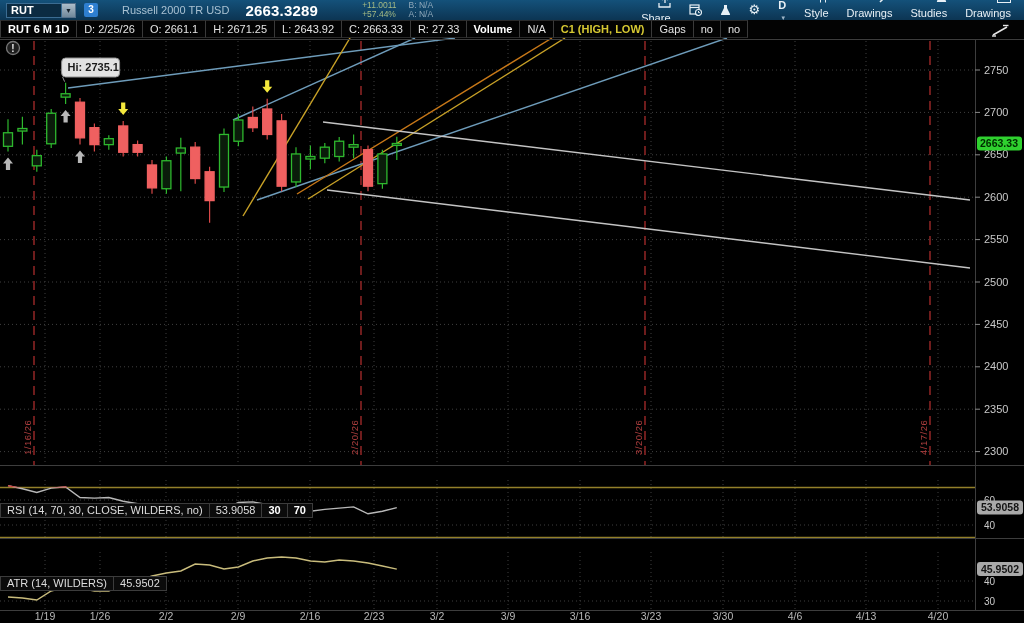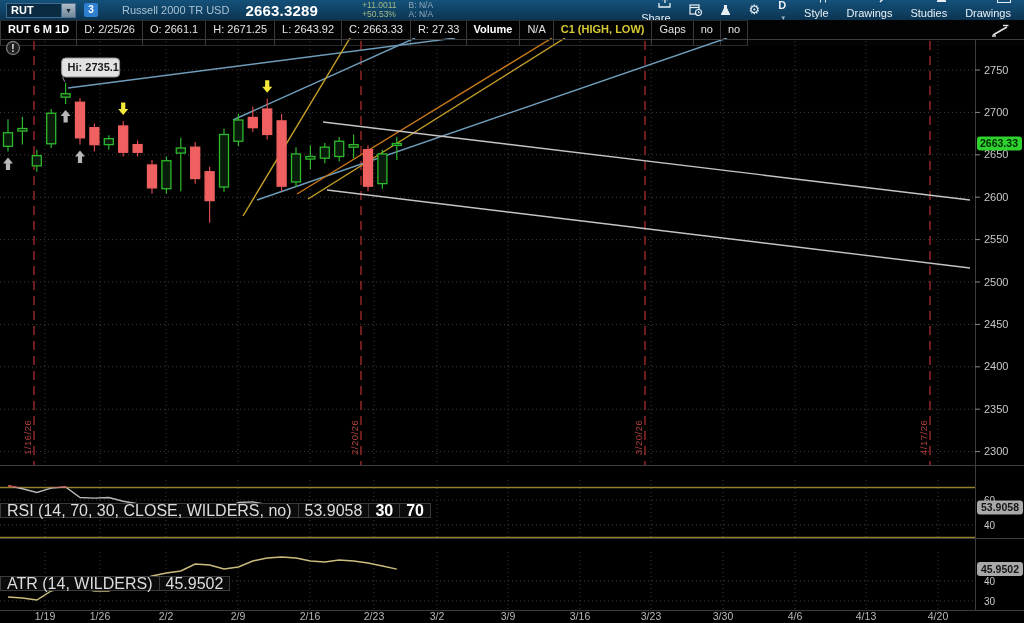--- a/index.html
+++ b/index.html
@@ -27,35 +27,35 @@
   .stack.chg { color:#a4ba84;margin-left:44px; }
   .stack.ba  { color:#8fa8ba; }
   .tb-right { margin-left:auto; display:flex; align-items:center; gap:4px; }
   .tbtn { display:flex; align-items:flex-end; gap:4px; padding:2px 7px; color:#e8f0f6;
           cursor:pointer; white-space:nowrap;flex-direction:column; }
   .tbtn .lbl { font-size:11px; }
   .mini-caret { font-size:6px; color:#9fb6c8; align-self:flex-end; margin-left:1px; }
   .gear-glyph { font-size:13px; line-height:12px; color:#e8f0f6; }
 
   
-  .infobar { position:absolute; top:20px; left:0; width:1024px; height:26px; background:#030303;
+  .infobar { position:absolute; top:20px; left:0; width:1024px; height:18px; background:#030303;
              display:flex; align-items:stretch; font-size:11px; color:#e4e4e4; }
   .cell { border-right:1px solid #3a3a3a; border-top:1px solid #2a2a2a; border-bottom:1px solid #2a2a2a;
           padding:0 7px; line-height:16px; white-space:nowrap; }
   .cell.first { border-left:1px solid #3a3a3a; font-weight:bold; color:#fff; }
   .cell.bold  { font-weight:bold; color:#fff;padding-left:6px; }
   .cell.yellow{ color:#d6c832; font-weight:bold; }
   .tool-ico { position:absolute; top:24px; right:14px; }
 
   
   .chart-wrap { position:absolute; top:38px; left:0; width:1024px; height:585px; }
   svg text { font-family:"Liberation Sans", sans-serif; }
 
   
-  .ph { position:absolute; left:0; display:flex; height:15px; font-size:16px; color:#ddd;
+  .ph { position:absolute; left:0; display:flex; height:15px; font-size:11px; color:#ddd;
         z-index:5; background:transparent; }
   .ph .c { border-right:1px solid #3c3c3c; border-bottom:1px solid #3c3c3c; border-top:1px solid #3c3c3c;
            background:#0b0b0b; padding:0 6px; line-height:13px; white-space:nowrap; }
   .ph .c.firstc { border-left:1px solid #3c3c3c; }
   .ph .c.b { font-weight:bold; color:#fff; }
 </style>
 </head>
 <body>
 
 <div class="screen">
@@ -63,21 +63,21 @@
   <div class="toolbar">
     <div class="symbox">
       <input readonly="" value="RUT" style="">
       <div class="symcaret">▼</div>
     </div>
     <div class="badge3">3</div>
     <span class="desc">Russell 2000 TR USD</span>
     <span class="bigpx">2663.3289</span>
     <span class="stack chg">
       <span>+11.0011</span>
-      <span>+50.53%</span>
+      <span>+57.44%</span>
     </span>
     <span class="stack ba">
       <span>B: N/A</span>
       <span>A: N/A</span>
     </span>
 
     <div class="tb-right">
       <div class="tbtn">
         <svg width="13" height="12" viewBox="0 0 13 12">
           <path d="M1 7 v4 h11 v-4" fill="none" stroke="#e8f0f6" stroke-width="1.3"></path>

